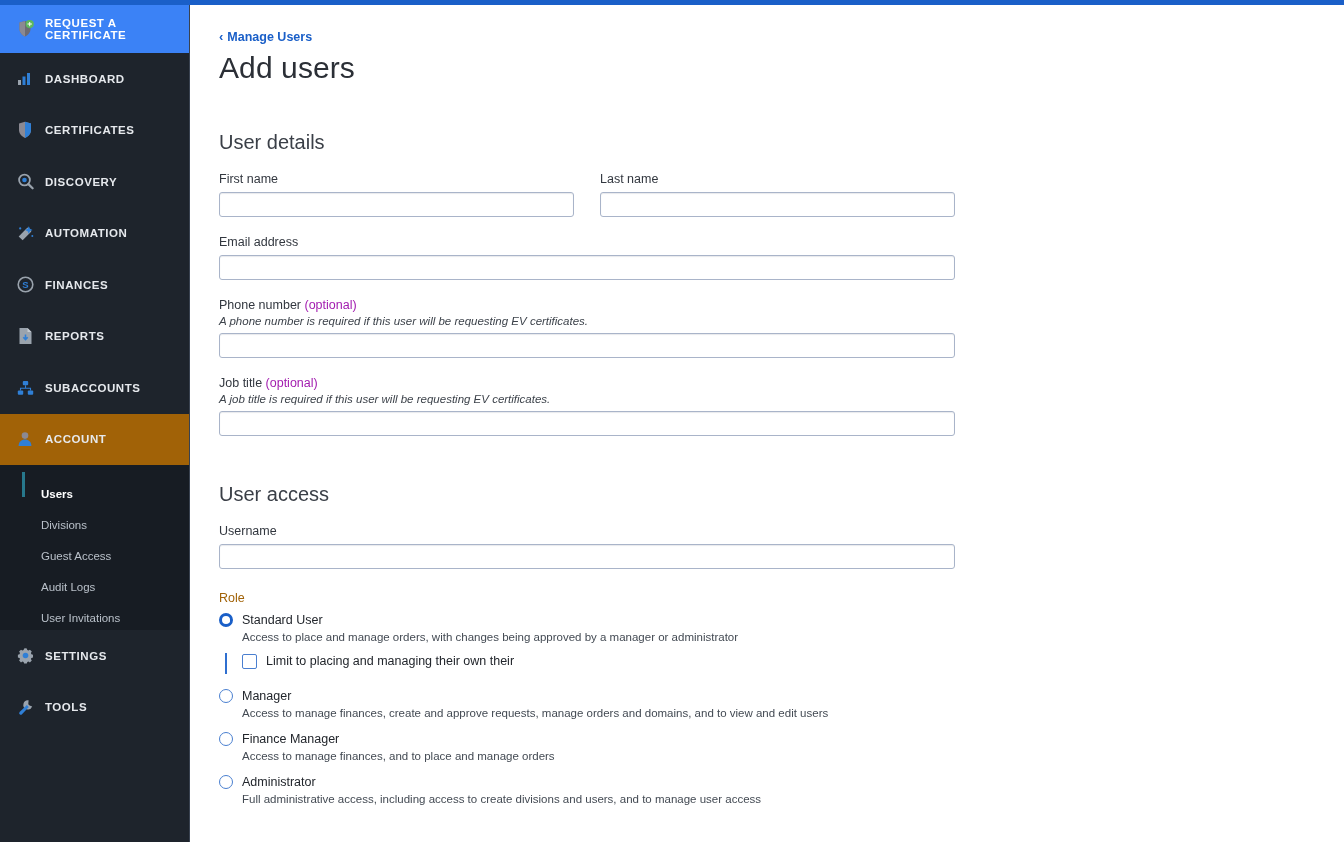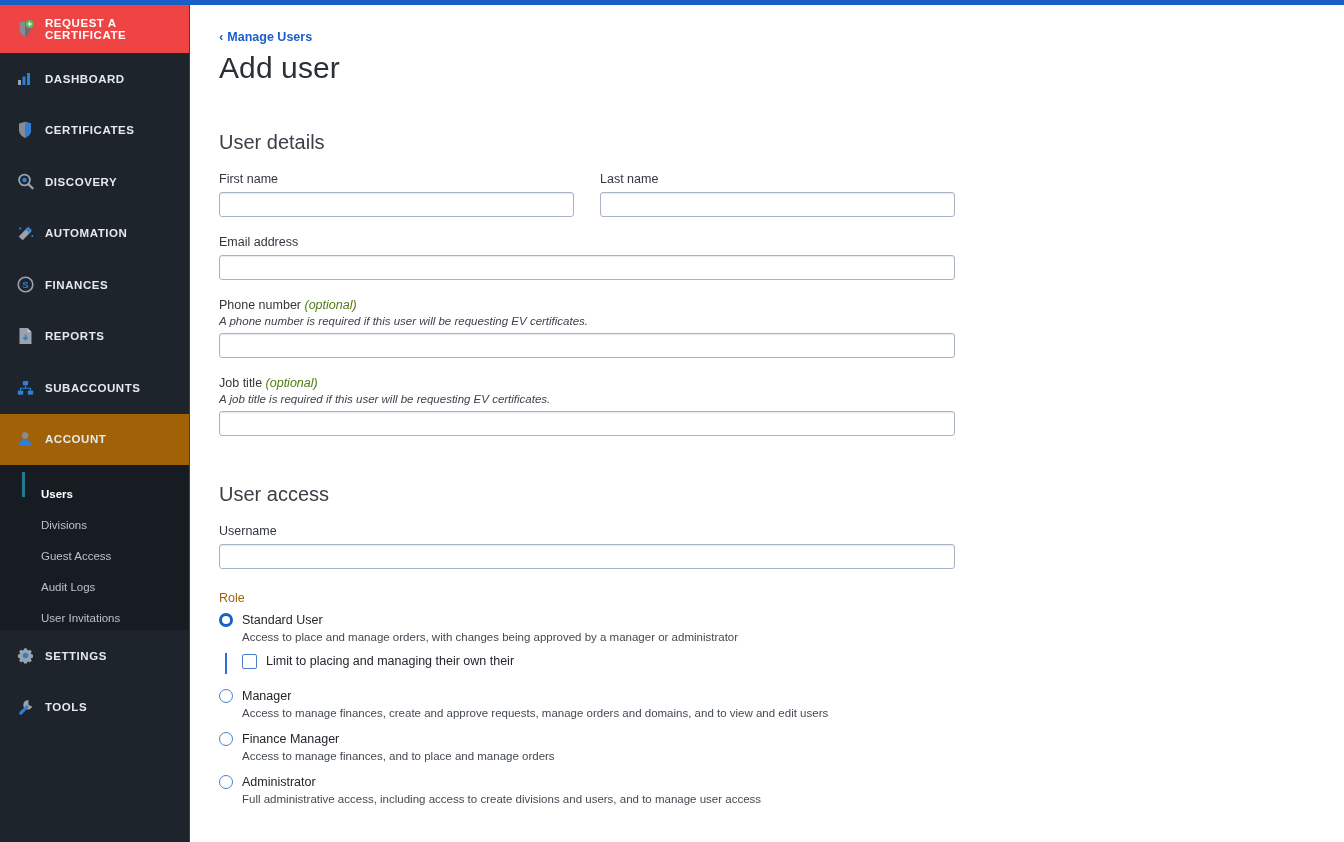--- a/index.html
+++ b/index.html
@@ -29,21 +29,21 @@
     position: absolute; top: 5px; left: 0;
     width: 190px; height: 837px;
     background: #1e242c;
     border-right: 1px solid #394250;
     overflow: hidden;
   }
 
   .nav-request {
     display: flex; align-items: center;
     height: 48px;
-    background: #ef4444;
+    background: #3b82f6;
     padding-left: 14px;
   }
   .nav-request .nav-label {
     font-size: 11.5px;
     letter-spacing: .55px;
     font-weight: bold;
     color: #ffffff;
   }
 
   .nav-item {
@@ -122,21 +122,21 @@
   }
   #user-details-section { margin-top: 46px; }
   #user-access-section  { margin-top: 47px; }
 
   .field { margin-top: 18px; }
   .field-label {
     font-size: 12.5px;
     color: #32373f;
     margin-bottom: 6px;
   }
-  .field-label .optional { color: #4d7c0f; font-style: italic; }
+  .field-label .optional { color: #a21caf; }
   .field-hint {
     font-size: 11.5px;
     font-style: italic;
     color: #3d434b;
     margin: -3px 0 6px 0;
   }
   .text-input {
     display: block;
     height: 25px;
     background: #ffffff;
@@ -356,21 +356,21 @@
 
   </nav>
 
   <main class="main">
 
     <a class="breadcrumb">
       <span class="chev">‹</span>
       <span>Manage Users</span>
     </a>
 
-    <h1 class="page-title">Add user</h1>
+    <h1 class="page-title">Add users</h1>
 
     
     <h2 id="user-details-section" class="section-title">User details</h2>
 
     <div class="name-row">
       <div class="field">
         <div class="field-label">First name</div>
         <input class="text-input w-short" type="text" value="" placeholder="" style="">
       </div>
       <div class="field">

